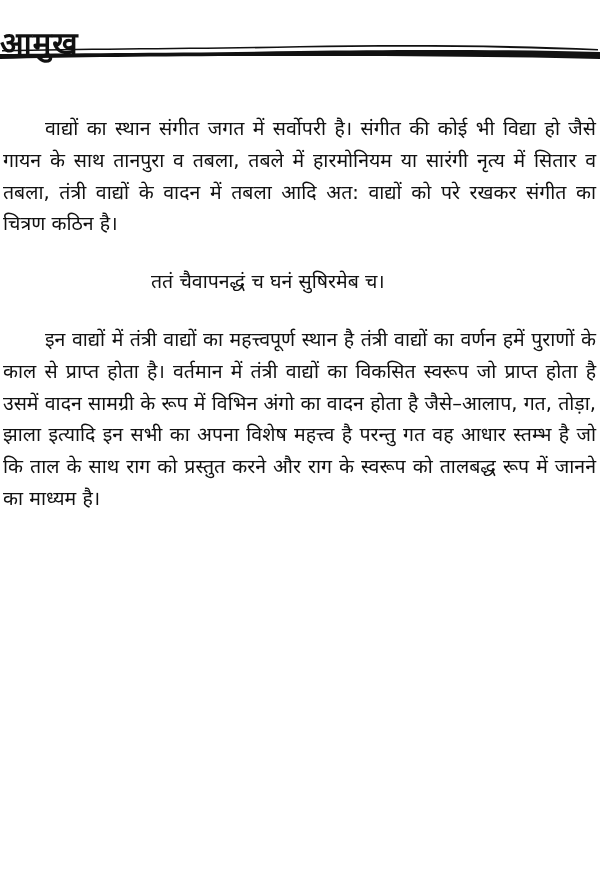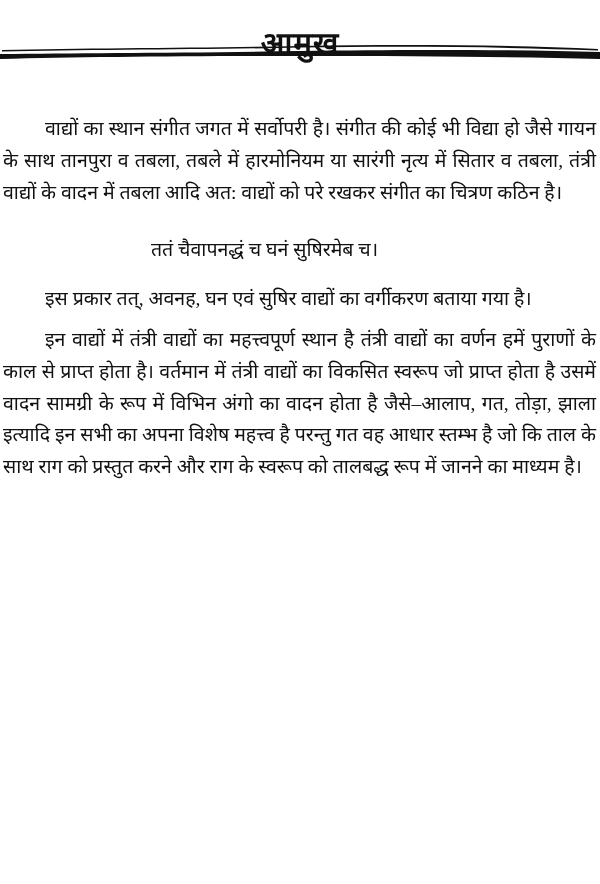--- a/index.html
+++ b/index.html
@@ -20,41 +20,39 @@
       left: 0;
       top: 0;
       width: 600px;
       height: 884px;
     }
     .title {
       position: absolute;
       top: 2px;
       left: 0;
       width: 600px;
-      text-align: center;
       font-size: 31px;
       font-weight: bold;
       line-height: 40px;
       letter-spacing: 1px;
     }
     .rule {
       position: absolute;
       left: 0;
       top: 40px;
       width: 600px;
       height: 26px;
     }
     .body-text {
       position: absolute;
       left: 3px;
       top: 113px;
       width: 593px;
       font-size: 19.5px;
       line-height: 31.8px;
-      font-family: Liberation Serif, serif;
     }
     .para {
       margin: 0;
       text-align: justify;
       text-align-last: left;
     }
     .para.indent {
       text-indent: 42px;
     }
     .gap {
@@ -84,19 +82,18 @@
   </svg>
 
   <div class="body-text">
     <p class="para indent">वाद्यों का स्थान संगीत जगत में सर्वोपरी है। संगीत की कोई भी विद्या हो जैसे गायन के साथ तानपुरा व तबला, तबले में हारमोनियम या सारंगी नृत्य में सितार व तबला, तंत्री वाद्यों के वादन में तबला आदि अत: वाद्यों को परे रखकर संगीत का चित्रण कठिन है।</p>
     <div class="gap"></div>
     <div class="gap"></div>
     <div class="verse">
       <span class="verse-line">ततं चैवापनद्धं च घनं सुषिरमेब च।</span>
     </div>
     <div class="gap"></div>
-    <p class="para indent">इस प्रकार तत्, अवनह, घन एवं सुषिर वाद्यों का वर्गीकरण बताया गया है।</p>
     <div class="gap"></div>
     <p class="para indent">इन वाद्यों में तंत्री वाद्यों का महत्त्वपूर्ण स्थान है तंत्री वाद्यों का वर्णन हमें पुराणों के काल से प्राप्त होता है। वर्तमान में तंत्री वाद्यों का विकसित स्वरूप जो प्राप्त होता है उसमें वादन सामग्री के रूप में विभिन अंगो का वादन होता है जैसे–आलाप, गत, तोड़ा, झाला इत्यादि इन सभी का अपना विशेष महत्त्व है परन्तु गत वह आधार स्तम्भ है जो कि ताल के साथ राग को प्रस्तुत करने और राग के स्वरूप को तालबद्ध रूप में जानने का माध्यम है।</p>
     <div class="gap"></div>
   </div>
 
 </div>
 
 </body></html>

